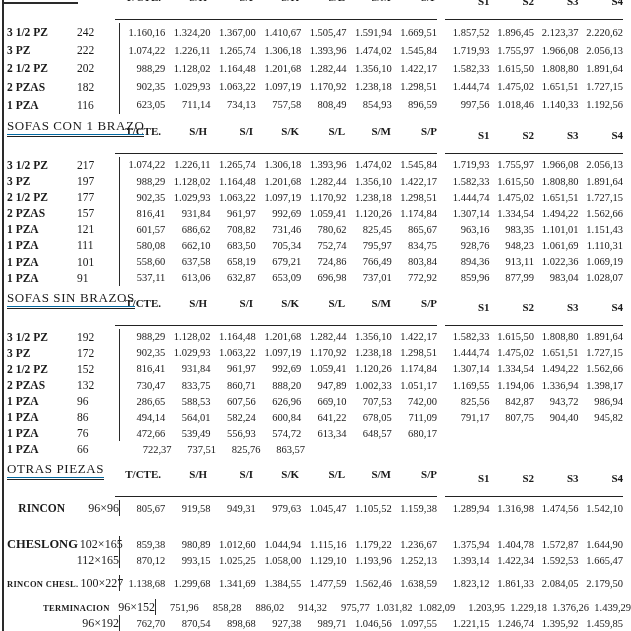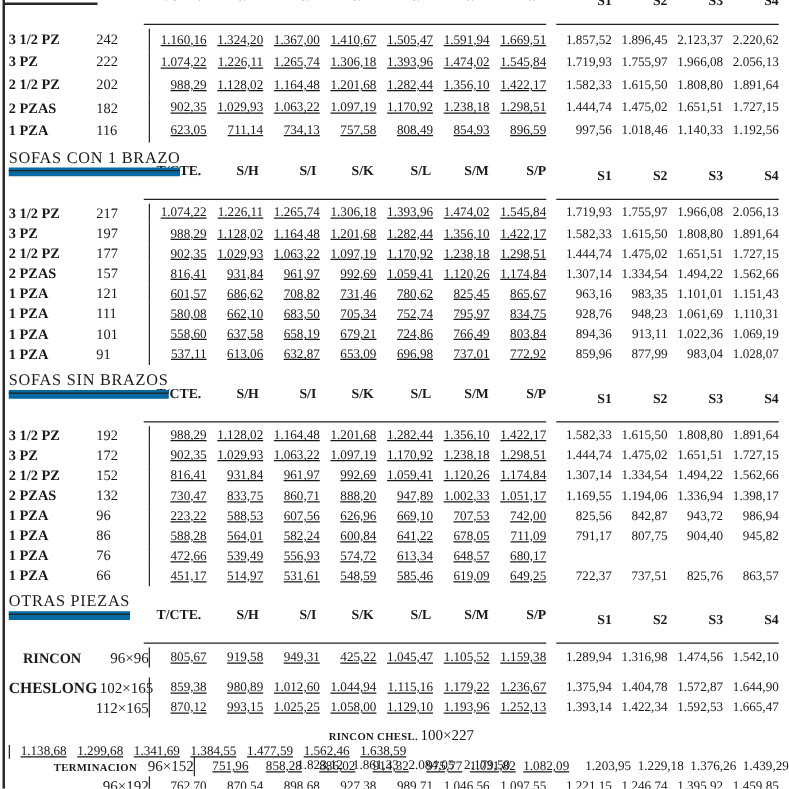--- a/index.html
+++ b/index.html
@@ -8,51 +8,51 @@
     font-family:"Liberation Serif", serif; color:#1a1a1a;
     -webkit-font-smoothing:antialiased;
   }
   .page { position:relative; width:631px; height:631px; box-sizing:border-box; padding:3px 0 0 7px; }
   .left-border { position:absolute; left:2px; top:0; bottom:0; width:1.5px; background:#2a2a2a; }
   .top-rule { position:absolute; left:3px; top:2px; width:75px; height:2px; background:#2a2a2a; }
 
   .section { position:relative; }
   .section-title {
     display:inline-block; margin:5px 0 2px 0; font-size:13px; letter-spacing:0.6px;
-    border-bottom:7px solid #0369a1; padding-bottom:1px; position:relative; line-height:14px;
+    border-bottom:1px solid #0369a1; padding-bottom:1px; position:relative; line-height:14px;
   }
   .section-title::after { content:""; position:absolute; left:0; bottom:-3px; width:100%; height:1px; background:#222; }
 
   .hrow { display:flex; align-items:flex-end; height:17px; }
   .hrow .lab { width:108px; }
   .hrow .g1 { width:322px; display:flex; border-bottom:1px solid #222; padding-bottom:16px; box-sizing:border-box; }
   .hrow .gap { width:8px; }
   .hrow .g2 { width:178px; display:flex; border-bottom:1px solid #222; padding-bottom:12px; box-sizing:border-box; }
   .hcell { flex:1; text-align:right; font-weight:bold; font-size:11px; line-height:12px; }
 
   .drow { display:flex; align-items:center; }
   .s0 .drow { height:18.2px; }
   .s1 .drow, .s2 .drow { height:16.1px; }
   .s3 .drow { height:16px; }
   .drow .rl { width:70px; font-weight:bold; font-size:11.5px; white-space:nowrap; }
   .drow .rq { width:42px; text-align:left; font-size:11.5px; }
-  .drow .g1 { width:318px; display:flex; border-left:1.5px solid #2a2a2a; box-sizing:border-box; align-self:stretch; align-items:center;text-decoration:underline; }
+  .drow .g1 { width:318px; display:flex; border-left:1.5px solid #2a2a2a; box-sizing:border-box; align-self:stretch; align-items:center; }
   .drow .gap { width:8px; }
   .drow .g2 { width:178px; display:flex; }
   .dcell { flex:1; text-align:right; font-size:10.5px; white-space:nowrap; }
 
   
   .s3 .rl4 { flex:1; text-align:right; font-weight:bold; font-size:11.5px; padding-right:2px; white-space:nowrap; }
   .s3 .sz { width:52px; text-align:right; font-size:12px; white-space:nowrap; }
   .s3 .labwrap { width:112px; display:flex; align-items:baseline; }
   .s3 .drow:nth-child(2) .rl4 { font-size:12.5px; }
   .s3 .drow:nth-child(2) .sz, .s3 .drow:nth-child(4) .sz { font-size:12px; }
   .s3 .drow:nth-child(4) .rl4, .s3 .drow:nth-child(5) .rl4 { font-size:8.5px; letter-spacing:0.3px; }
-  .s3 .drow:nth-child(2) { margin-top:8px; }
-  .s3 .drow:nth-child(4) { margin-top:7px;flex-direction:column; }
+  .s3 .drow:nth-child(2) { margin-top:20px; }
+  .s3 .drow:nth-child(4) { margin-top:7px; }
   .s3 .drow:nth-child(5) { margin-top:8px;margin-left:36px; }
 
   .rows { }
   .mt { margin-top:3px; }
 </style>
 </head>
 <body>
 
 <div class="page">
   <div class="left-border"></div>
@@ -457,41 +457,41 @@
               <div class="dcell">1.169,55</div>
               <div class="dcell">1.194,06</div>
               <div class="dcell">1.336,94</div>
               <div class="dcell">1.398,17</div>
             </div>
           </div>
           <div class="drow">
             <div class="rl">1 PZA</div>
             <div class="rq">96</div>
             <div class="g1">
-              <div class="dcell">223,22</div>
+              <div class="dcell">286,65</div>
               <div class="dcell">588,53</div>
               <div class="dcell">607,56</div>
               <div class="dcell">626,96</div>
               <div class="dcell">669,10</div>
               <div class="dcell">707,53</div>
               <div class="dcell">742,00</div>
             </div>
             <div class="gap"></div>
             <div class="g2">
               <div class="dcell">825,56</div>
               <div class="dcell">842,87</div>
               <div class="dcell">943,72</div>
               <div class="dcell">986,94</div>
             </div>
           </div>
           <div class="drow">
             <div class="rl">1 PZA</div>
             <div class="rq">86</div>
             <div class="g1">
-              <div class="dcell">588,28</div>
+              <div class="dcell">494,14</div>
               <div class="dcell">564,01</div>
               <div class="dcell">582,24</div>
               <div class="dcell">600,84</div>
               <div class="dcell">641,22</div>
               <div class="dcell">678,05</div>
               <div class="dcell">711,09</div>
             </div>
             <div class="gap"></div>
             <div class="g2">
               <div class="dcell">791,17</div>
@@ -510,29 +510,20 @@
               <div class="dcell">574,72</div>
               <div class="dcell">613,34</div>
               <div class="dcell">648,57</div>
               <div class="dcell">680,17</div>
             </div>
             <div class="gap"></div>
           </div>
           <div class="drow">
             <div class="rl">1 PZA</div>
             <div class="rq">66</div>
-            <div class="g1">
-              <div class="dcell">451,17</div>
-              <div class="dcell">514,97</div>
-              <div class="dcell">531,61</div>
-              <div class="dcell">548,59</div>
-              <div class="dcell">585,46</div>
-              <div class="dcell">619,09</div>
-              <div class="dcell">649,25</div>
-            </div>
             <div class="gap"></div>
             <div class="g2">
               <div class="dcell">722,37</div>
               <div class="dcell">737,51</div>
               <div class="dcell">825,76</div>
               <div class="dcell">863,57</div>
             </div>
           </div>
         </div></div>
       <div class="section s3"><div class="section-title">OTRAS PIEZAS</div><div class="hrow">
@@ -556,21 +547,21 @@
         </div><div class="rows mt">
           <div class="drow">
             <div class="labwrap">
               <div class="rl4">RINCON</div>
               <div class="sz">96×96</div>
             </div>
             <div class="g1">
               <div class="dcell">805,67</div>
               <div class="dcell">919,58</div>
               <div class="dcell">949,31</div>
-              <div class="dcell">425,22</div>
+              <div class="dcell">979,63</div>
               <div class="dcell">1.045,47</div>
               <div class="dcell">1.105,52</div>
               <div class="dcell">1.159,38</div>
             </div>
             <div class="gap"></div>
             <div class="g2">
               <div class="dcell">1.289,94</div>
               <div class="dcell">1.316,98</div>
               <div class="dcell">1.474,56</div>
               <div class="dcell">1.542,10</div>

